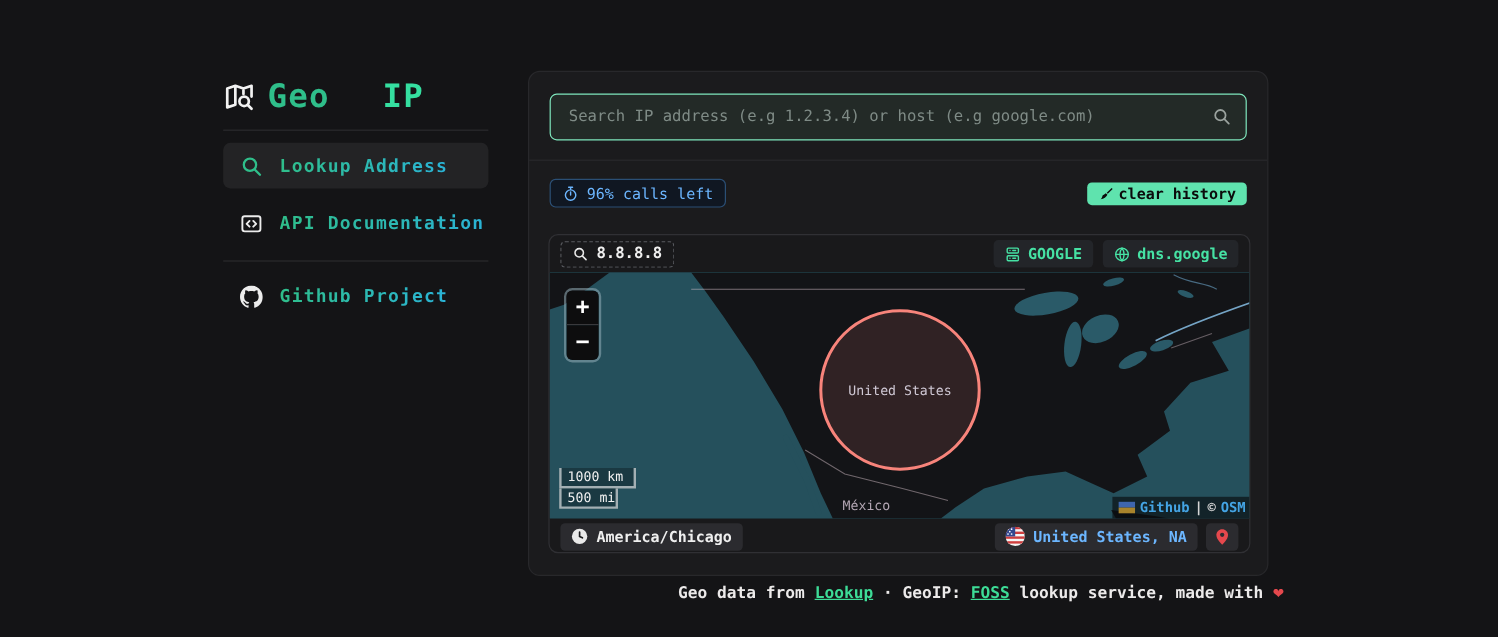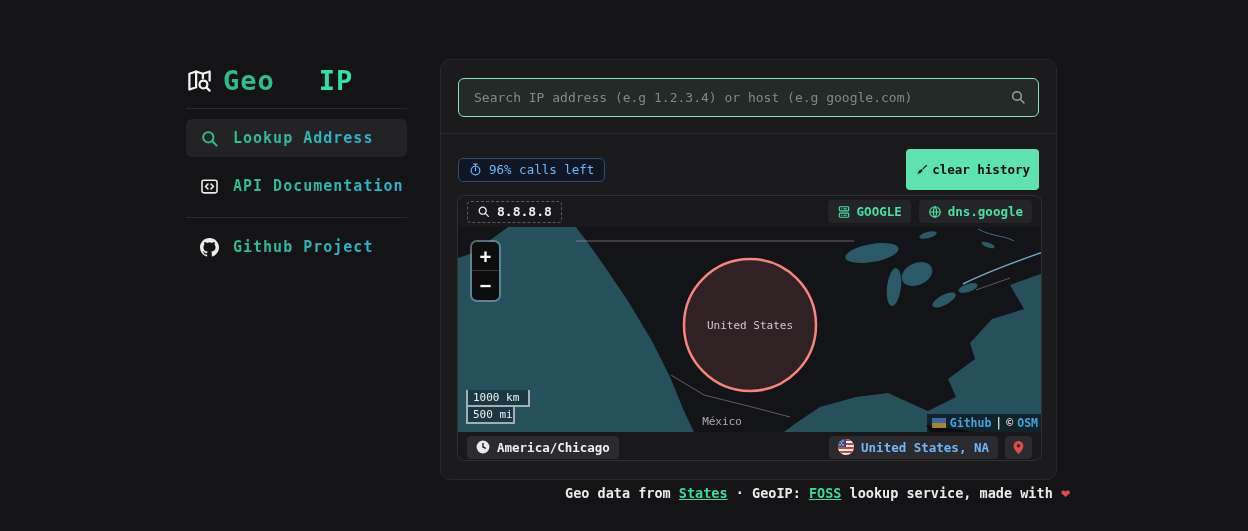--- a/index.html
+++ b/index.html
@@ -34,21 +34,21 @@
     padding:0 36px 0 15px; outline:none; }
   .search-input::placeholder { color:#7f8b86; }
   .search-box .s-icon { position:absolute; right:13px; top:11px; width:16px; height:16px; color:#9aa29e; }
 
   .toolbar { display:flex; justify-content:space-between; align-items:center;
     padding:15px 17px 0 17px; }
   .quota-badge { display:flex; align-items:center; gap:7px; height:24px; padding:0 10px;
     border:1px solid #2b4f75; border-radius:5px; background:#101722;
     color:#6cb6ff; font-size:12.5px; font-weight:normal; }
   .quota-badge svg { width:13px; height:13px; }
-  .clear-btn { display:flex; align-items:center; gap:4px; height:41px; padding:0 9px;
+  .clear-btn { display:flex; align-items:center; gap:4px; height:19px; padding:0 9px;
     background:#5fe3ae; border:none; border-radius:4px; color:#0b0b0b;
     font:bold 12.5px "DejaVu Sans Mono",monospace; cursor:pointer; }
   .clear-btn svg { width:13px; height:13px; }
 
   
   .result-card { position:absolute; left:16px; top:135px; width:585px; height:266px;
     border:1px solid #303034; border-radius:8px; overflow:hidden; background:#19191b; }
   .result-header { height:31px; display:flex; align-items:center; justify-content:space-between;
     padding:0 9px; }
   .ip-chip { display:flex; align-items:center; gap:7px; height:22px; padding:0 9px;
@@ -291,14 +291,14 @@
             <path d="M8 1 C4.7 1 2 3.7 2 7 c0 4.6 6 10 6 10 s6 -5.4 6 -10 C14 3.7 11.3 1 8 1 Z" fill="#e5484d"></path>
             <circle cx="8" cy="6.8" r="2.2" fill="#2b2b2f"></circle>
           </svg>
         </div>
       </div>
     </div>
   </div>
 </div>
 
 <div class="page-footer">
-  <span>Geo data from </span><a>States</a><span> · GeoIP: </span><a>FOSS</a><span> lookup service, made with </span><span class="heart">❤</span>
+  <span>Geo data from </span><a>Lookup</a><span> · GeoIP: </span><a>FOSS</a><span> lookup service, made with </span><span class="heart">❤</span>
 </div>
 
 </body></html>

